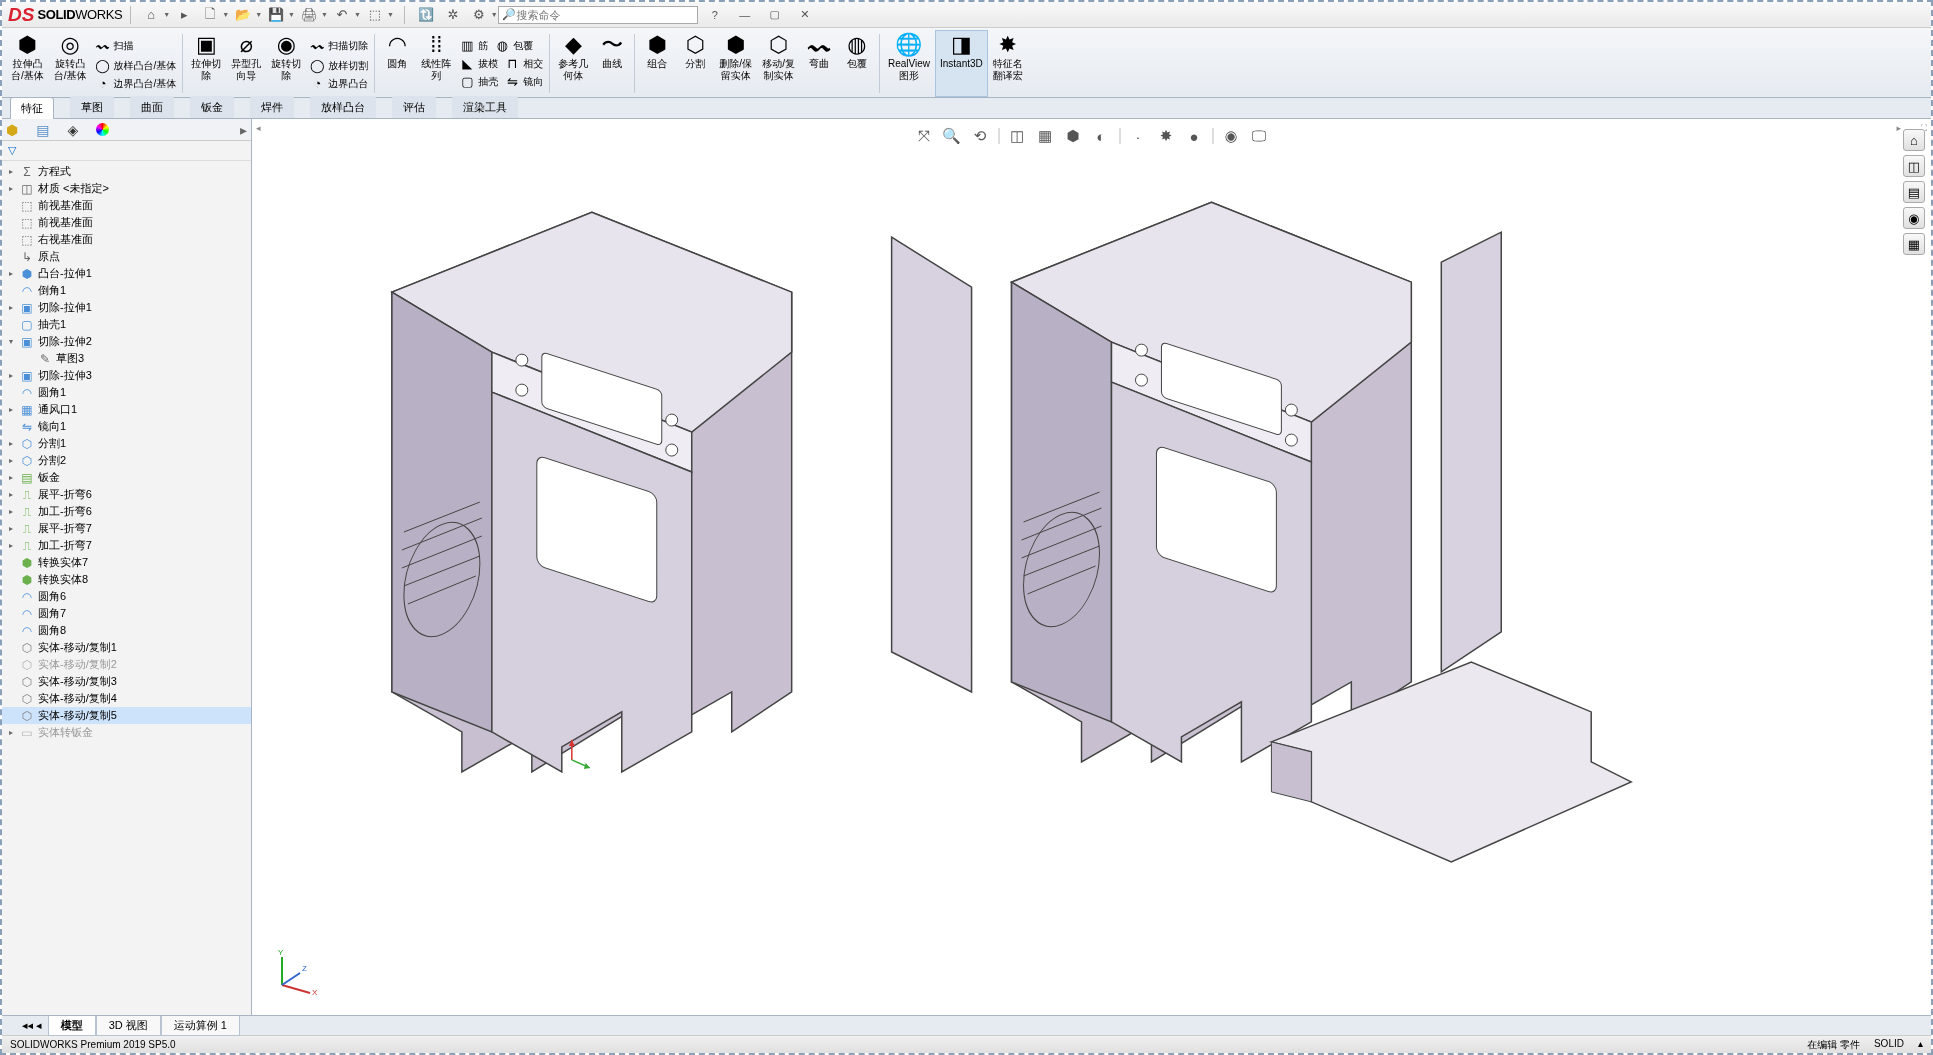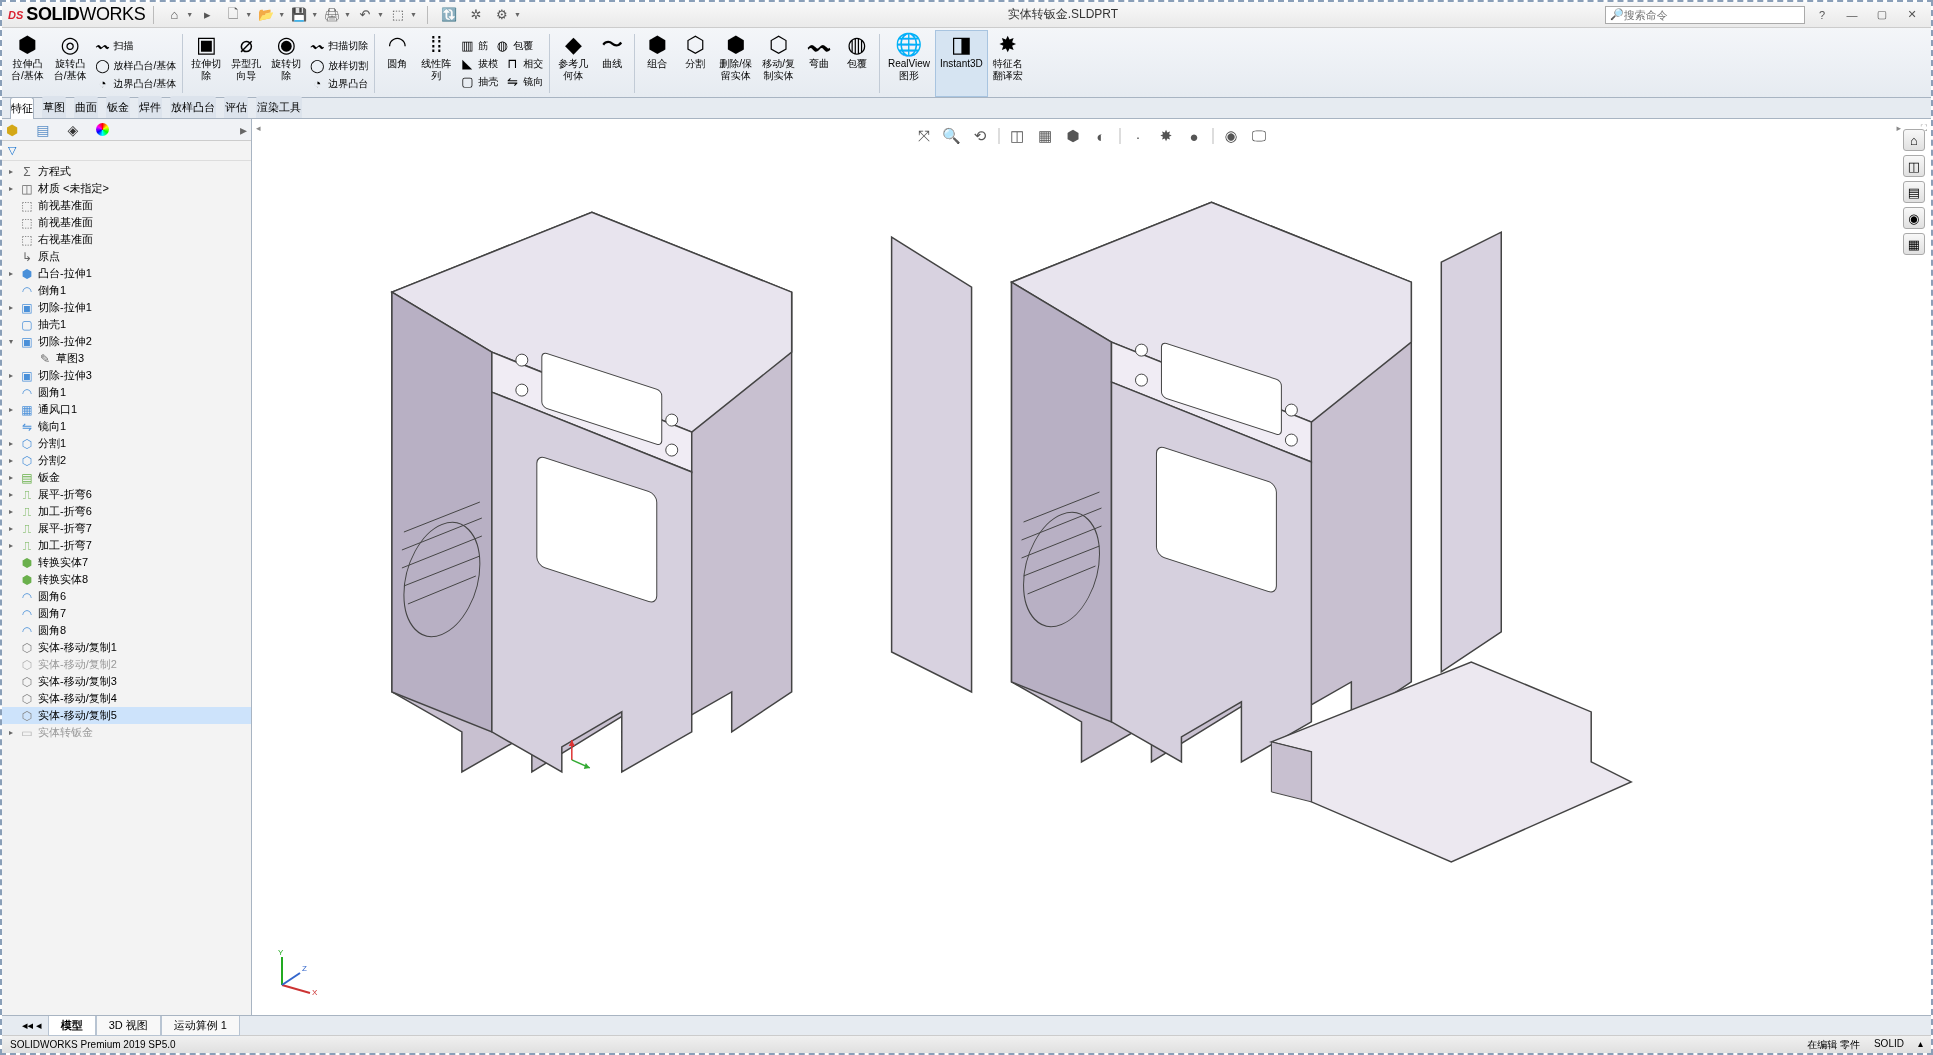--- a/index.html
+++ b/index.html
@@ -1,20 +1,20 @@
 <!DOCTYPE html>
 <html><head>
 <meta charset="utf-8">
 <style>
 * { box-sizing: border-box; margin: 0; padding: 0; }
 body { font-family: "Microsoft YaHei", Arial, sans-serif; font-size: 11px; background: #fff; overflow: hidden; width: 1933px; height: 1055px; position: relative; border: 2px dashed #8a9fb8; }
 .titlebar { height: 26px; background: linear-gradient(#f8f8f8,#eaeaea); border-bottom: 1px solid #ccc; display: flex; align-items: center; padding: 0 6px; }
 .logo { display: flex; align-items: center; gap: 3px; }
-.logo-ds { color: #d92231; font-size: 11px; font-weight: bold; font-style: italic; }
-.logo-text { font-size: 18px; letter-spacing: -0.4px;}
+.logo-ds { color: #d92231; font-size: 19px; font-weight: bold; font-style: italic; }
+.logo-text { font-size: 13px; letter-spacing: -0.4px;}
 .logo-text b { font-weight: 900; }
 .title-sep { width: 1px; height: 18px; background: #bbb; margin: 0 8px; }
 .qat { display: flex; align-items: center; gap: 2px; }
 .qat-btn { width: 24px; height: 20px; display: flex; align-items: center; justify-content: center; cursor: pointer; border-radius: 2px; font-size: 13px; color: #555;}
 .dropdown-arrow { font-size: 7px; color: #666; margin-left: -2px;}
 .title-center { flex: 1; text-align: center; font-size: 12px; color: #333; }
 .title-right { display: flex; align-items: center; gap: 4px; }
 .search-box { display: flex; align-items: center; border: 1px solid #aaa; background: #fff; height: 18px; width: 200px; padding: 0 4px; }
 .search-box input { border: none; outline: none; font-size: 11px; flex: 1; color: #888; }
 .winbtn { width: 26px; height: 18px; display: flex; align-items: center; justify-content: center; font-size: 11px; color: #555; cursor: pointer;}
@@ -22,21 +22,21 @@
 .rgroup { display: flex; flex-direction: column; align-items: center; justify-content: flex-start; padding: 1px 4px; border: 1px solid transparent;}
 .rgroup.big { min-width: 38px; }
 .rgroup .ricon { font-size: 22px; height: 26px; display: flex; align-items: center; justify-content: center;}
 .rgroup .rlabel { font-size: 10px; text-align: center; line-height: 12px; white-space: pre-line;}
 .rsep { width: 1px; background: #c2cbd6; margin: 4px 3px;}
 .rcol { display: flex; flex-direction: column; justify-content: center; gap: 1px;}
 .rrow { display: flex; align-items: center; gap: 3px; padding: 1px 3px; font-size: 10px; cursor: pointer; white-space: nowrap;}
 .rrow .ricon-sm { font-size: 13px; width: 16px; text-align: center;}
 .rgroup.active { background: #d6e4f2; border: 1px solid #a8c4e0; }
 .tabstrip { height: 21px; background: #e6ebf1; border-bottom: 1px solid #a8b4c2; display: flex; align-items: flex-end; padding-left: 8px; }
-.tab { padding: 3px 0; font-size: 11px; border: 1px solid transparent; border-bottom: none; cursor: pointer; background: #dce3ec; margin-right: 8px; border-radius: 3px 3px 0 0;}
+.tab { padding: 3px 10px; font-size: 11px; border: 1px solid transparent; border-bottom: none; cursor: pointer; background: #dce3ec; margin-right: 16px; border-radius: 3px 3px 0 0;}
 .tab.active { background: #fff; border-color: #a8b4c2; position: relative; top: 1px;}
 .main { display: flex; height: calc(100% - 26px - 70px - 21px - 20px - 18px); position: relative;}
 .fm-panel { width: 250px; background: #f3f3f3; border-right: 1px solid #a8b4c2; display: flex; flex-direction: column; overflow: hidden;}
 .fm-tabs { height: 22px; border-bottom: 1px solid #ccc; display: flex; align-items: center; padding: 0 4px; gap: 18px; background: #f0f2f5;}
 .fm-tab-ic { font-size: 14px; cursor: pointer; }
 .fm-filter { height: 20px; border-bottom: 1px solid #ddd; display: flex; align-items: center; padding: 0 6px; color: #0066cc;}
 .fm-tree { flex: 1; overflow-y: auto; padding: 2px 0;}
 .tree-item { display: flex; align-items: center; padding: 1px 4px 1px 18px; gap: 4px; cursor: pointer; font-size: 11px; height: 17px;}
 .tree-item.selected { background: #cde3fb; }
 .tree-item.dim { color: #999; }
@@ -81,21 +81,20 @@
     <span class="qat-btn">↶</span>
       <span class="dropdown-arrow">▼</span>
     <span class="qat-btn">⬚</span>
       <span class="dropdown-arrow">▼</span>
     <div class="title-sep"></div>
     <span class="qat-btn" style="color:#c33">🔃</span>
     <span class="qat-btn">✲</span>
     <span class="qat-btn">⚙</span>
       <span class="dropdown-arrow">▼</span>
   </div>
-  <div class="title-center">实体转钣金.SLDPRT</div>
   <div class="title-right">
     <div class="search-box">
       <span style="font-size:11px;color:#888;">🔎</span>
       <input placeholder="搜索命令" style="">
     </div>
     <span class="winbtn">?</span>
     <span class="winbtn">—</span>
     <span class="winbtn">▢</span>
     <span class="winbtn">✕</span>
   </div>

